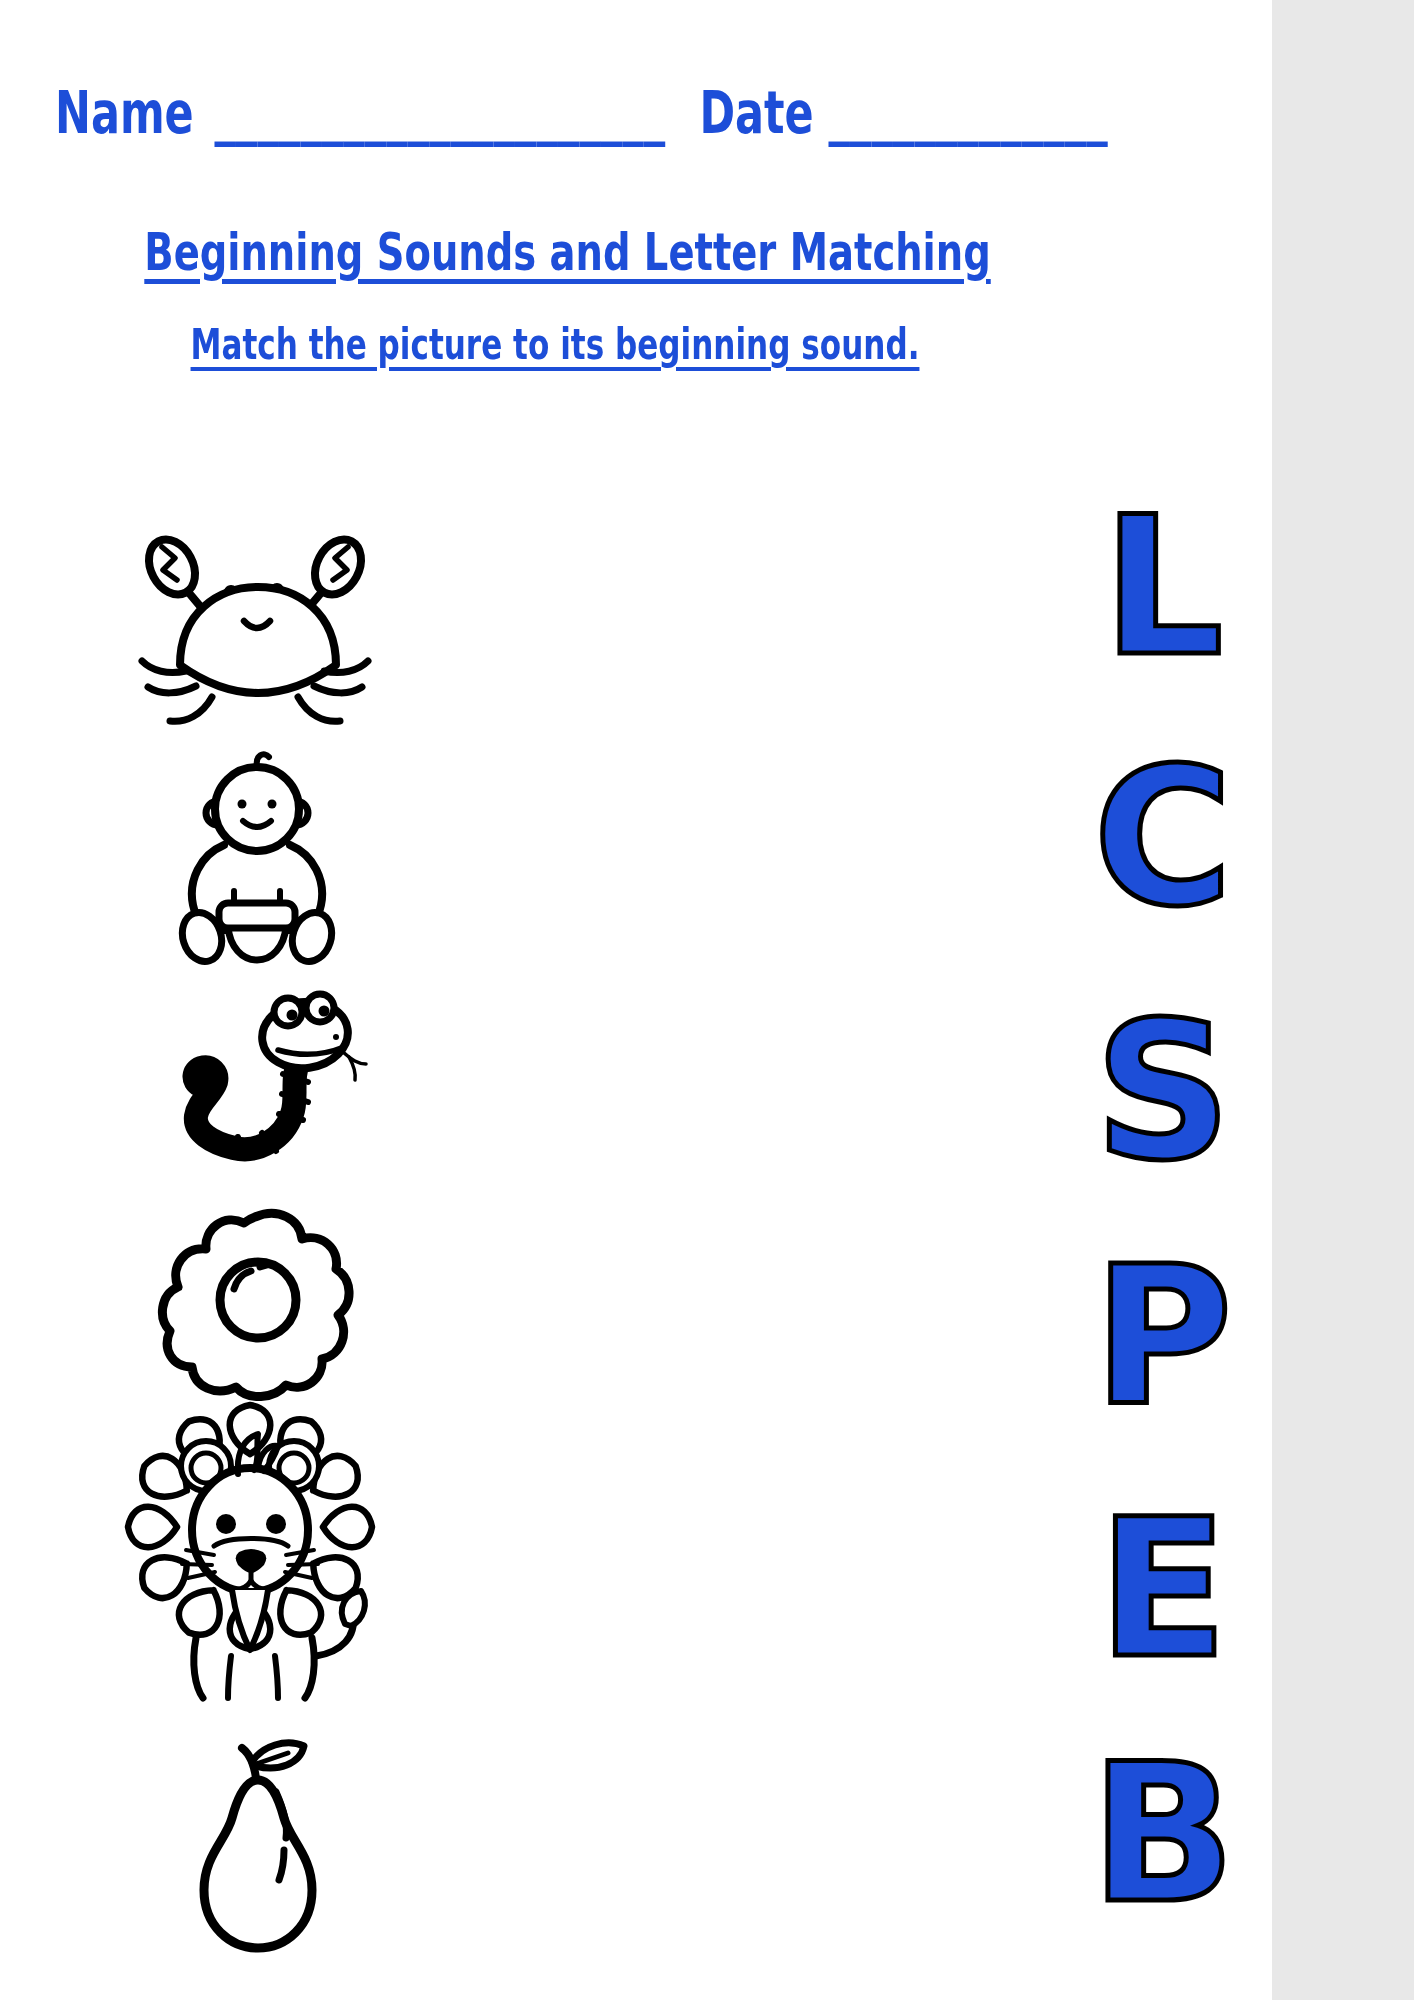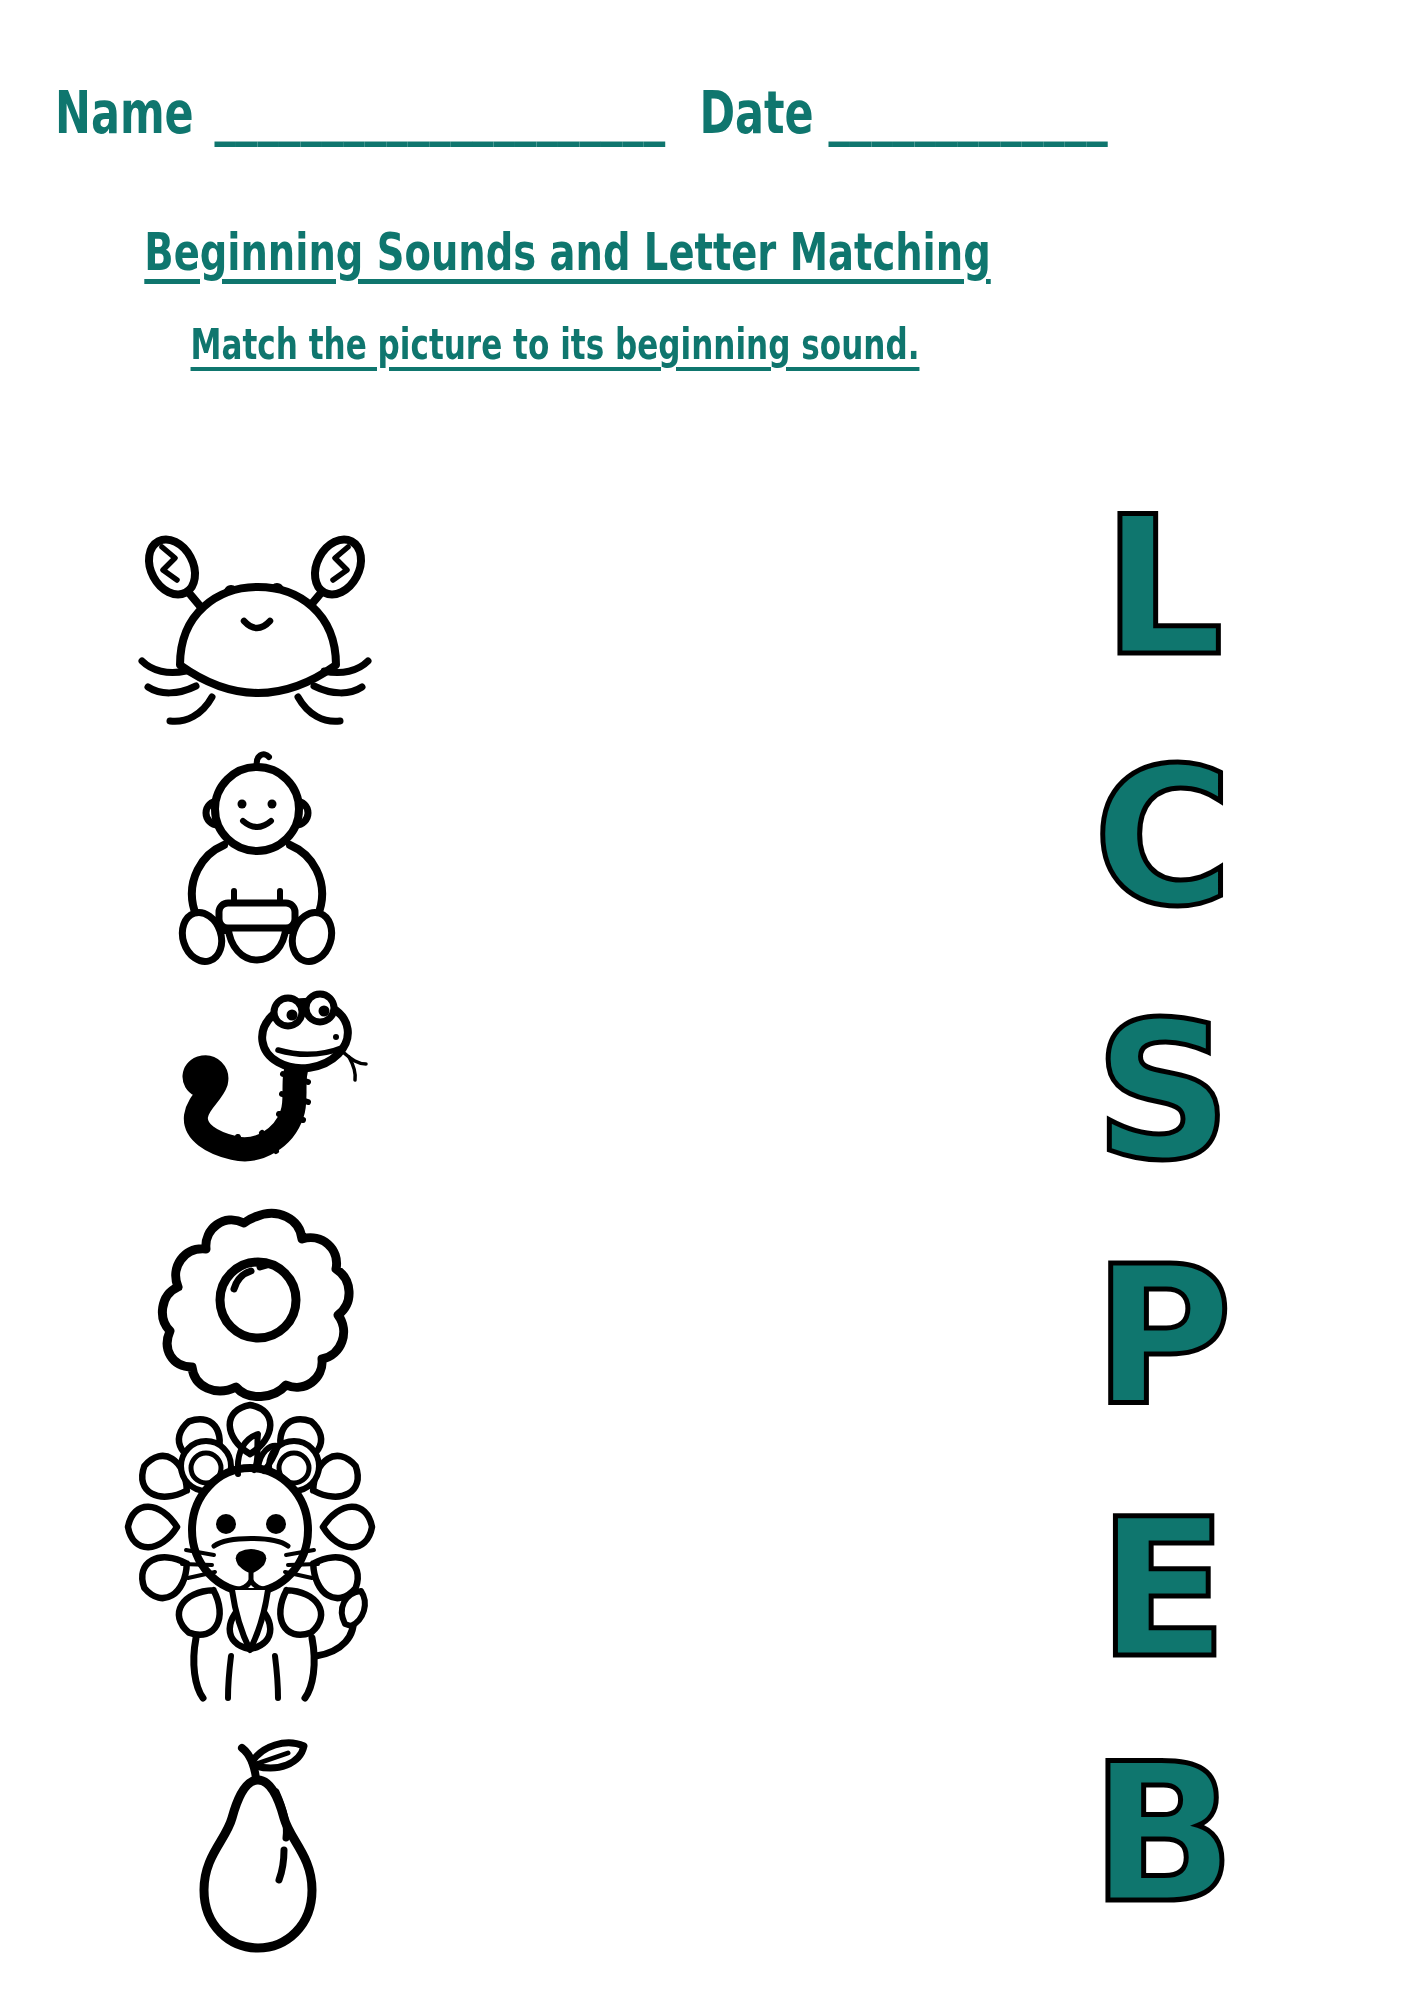--- a/index.html
+++ b/index.html
@@ -1,20 +1,20 @@
 <!DOCTYPE html>
 <html><head>
 <meta charset="utf-8">
 <style>
   html,body { margin:0; padding:0; background:#e8e8e8; }
   .sheet {
-    position:relative; width:1414px; height:2000px;
+    position:relative; width:1272px; height:2000px;
     background:#ffffff; overflow:hidden;
     font-family:"DejaVu Sans","Liberation Sans",sans-serif;
-    color:#0f766e;
+    color:#1d4ed8;
   }
   
   .header-row{
     position:absolute; left:55px; top:80px;
     font-size:58px; font-weight:bold; line-height:66px;
     white-space:nowrap;
     transform:scaleX(.74); transform-origin:left top;
   }
   .hdr-line{ margin-left:8px; letter-spacing:0; }
   .date-label{ margin-left:26px; }

